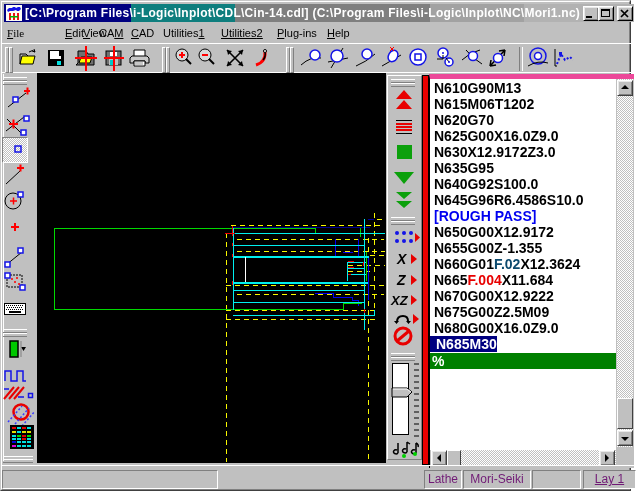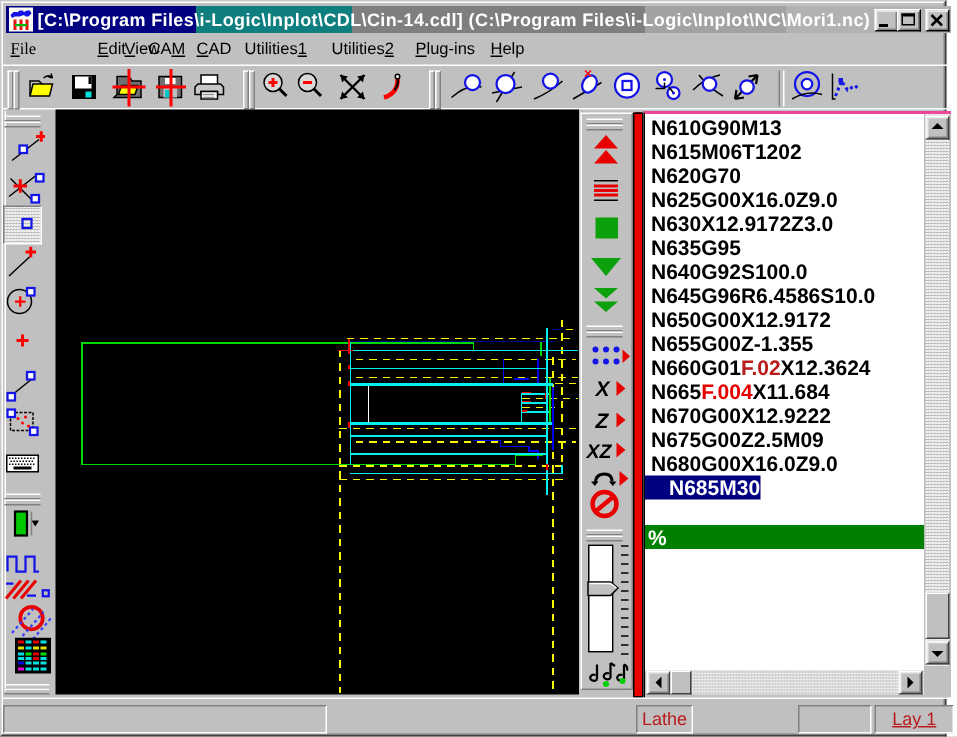--- a/index.html
+++ b/index.html
@@ -20,21 +20,21 @@
         box-shadow:inset 1px 1px 0 #e8e8e8, inset -1px -1px 0 #808080;
         font-size:11px;line-height:11px;text-align:center;font-weight:bold;color:#000;}
   
   #menu{left:2px;top:23px;width:634px;height:19px;font-size:11px;color:#000;}
   .mi{position:absolute;top:4px;white-space:pre;}
   .mi u{text-decoration:underline;}
   
   #tbar{left:2px;top:43px;width:634px;height:28px;border-top:1px solid #ffffff;border-bottom:1px solid #ffffff;}
   
   .spanel{position:absolute;top:470px;height:17px;border:1px solid;border-color:#808080 #ffffff #ffffff #808080;
-          font-size:12px;color:#b91c1c;line-height:16px;text-align:center;background:#c0c0c0;}
+          font-size:12px;color:#701a75;line-height:16px;text-align:center;background:#c0c0c0;}
   .sbtn{background:#c0c0c0;border:1px solid;border-color:#ffffff #404040 #404040 #ffffff;
         box-shadow:inset 1px 1px 0 #e8e8e8,inset -1px -1px 0 #808080;box-sizing:border-box;}
   .sbtn svg{position:absolute;left:-1px;top:-1px;}
   .grip2{width:8px;height:24px;}
   .grip2::before,.grip2::after{content:"";position:absolute;top:0;width:2px;height:24px;
     border-top:1px solid #fff;border-left:1px solid #fff;border-right:1px solid #808080;border-bottom:1px solid #808080;}
   .grip2::before{left:0;} .grip2::after{left:4px;}
   .hgripline{position:absolute;left:3px;width:24px;height:2px;
     border-top:1px solid #fff;border-bottom:1px solid #808080;}
 </style>
@@ -64,21 +64,21 @@
   <div class="abs tbtn" style="left:617px;"><svg width="14" height="13">
         <path d="M3,3 L10,10 M10,3 L3,10" stroke="#000" stroke-width="1.7"></path>
       </svg></div>
   <div class="abs" id="menu">
     <span class="mi" style="left:5px;font-family:Liberation Serif, serif;"><u>F</u>ile</span>
     <span class="mi" style="left:33px;padding-left:30px;"><u>E</u>dit</span>
     <span class="mi" style="left:81px;"><u>V</u>iew</span>
     <span class="mi" style="left:97px;">CA<u>M</u></span>
     <span class="mi" style="left:129px;"><u>C</u>AD</span>
     <span class="mi" style="left:161px;text-align:right;">Utilities<u>1</u></span>
-    <span class="mi" style="left:219px;">Utilities<u>2</u></span>
+    <span class="mi" style="left:219px;text-decoration:underline;">Utilities<u>2</u></span>
     <span class="mi" style="left:275px;"><u>P</u>lug-ins</span>
     <span class="mi" style="left:325px;"><u>H</u>elp</span>
   </div>
   <div class="abs" id="tbar"></div>
 
   <div class="abs grip2" style="left:5px;top:47px;"></div>
   <div class="abs grip2" style="left:162px;top:47px;"></div>
   <div class="abs grip2" style="left:286px;top:47px;"></div>
   <div class="abs" style="left:519px;top:47px;width:2px;height:24px;border-left:1px solid #808080;border-right:1px solid #ffffff;"></div>
 
@@ -425,38 +425,39 @@
 
     <g stroke="#f00000" fill="none">
       <path d="M195.5,152 V162 M188,159.5 H198 M195.5,169 V172 M195.5,180 V183 M195.5,207 V211"></path>
       <path d="M311,187.5 H317 M326.5,188 V192 M311,193.5 H317 M311,200 H314"></path>
       <path d="M327.5,235 V239"></path>
     </g>
   </svg>
   </div>
 
   <div class="abs" style="left:423px;top:75px;width:5px;height:388px;background:#e80000;border-top:1px solid #000;border-bottom:1px solid #000;box-shadow:-1px 0 0 #000,1px 0 0 #000;"></div>
-  <div class="abs" style="left:429px;top:74px;width:204px;height:389px;background:#c0c0c0;border-left:1px solid #000;border-top:2px solid #ec4899;">
+  <div class="abs" style="left:429px;top:74px;width:204px;height:389px;background:#c0c0c0;border-left:1px solid #000;border-top:5px solid #ec4899;">
     <div class="abs" style="left:0;top:0;width:186px;height:371px;background:#fff;overflow:hidden;">
       <div class="abs" style="left:0;top:0;width:186px;font-size:14px;font-weight:bold;line-height:16px;white-space:pre;color:#000;padding:1px 0 0 4px;">N610G90M13
 N615M06T1202
 N620G70
 N625G00X16.0Z9.0
 N630X12.9172Z3.0
 N635G95
 N640G92S100.0
 N645G96R6.4586S10.0
+<span style="color:#0000f0;">[ROUGH PASS]</span>
 N650G00X12.9172
 N655G00Z-1.355
-N660G01<span style="color:#b91c1c;">F.02</span>X12.3624
+N660G01<span style="color:#0c4a6e;">F.02</span>X12.3624
 N665<span style="color:#e80000;">F.004</span>X11.684
 N670G00X12.9222
 N675G00Z2.5M09
 N680G00X16.0Z9.0
-<span style="background:#000080;color:#fff;display:inline-block;margin-left:-4px;padding-left:16px;">N685M30</span>
+<span style="background:#000080;color:#fff;display:inline-block;margin-left:-4px;padding-left:6px;">N685M30</span>
 </div>
       <div class="abs" style="left:0;top:274px;width:186px;height:16px;background:#008000;color:#fff;font-size:14px;font-weight:bold;line-height:16px;padding-left:2px;">%</div>
     </div>
 
     <div class="abs" style="left:187px;top:0px;width:16px;height:368px;background:repeating-conic-gradient(#fff 0% 25%,#c0c0c0 0% 50%) 0 0/2px 2px;"></div>
     <div class="abs sbtn" style="left:187px;top:1px;width:16px;height:16px;">
         <svg width="16" height="16">
           <path d="M8 5 L12 9 L4 9 Z" fill="#000"></path>
         </svg>
       </div>
@@ -477,15 +478,16 @@
     <div class="abs sbtn" style="left:169px;top:371px;width:16px;height:16px;">
         <svg width="16" height="16">
           <path d="M6 4 L10 8 L6 12 Z" fill="#000"></path>
         </svg>
       </div>
   </div>
 
   <div class="abs" style="left:2px;top:465px;width:634px;height:1px;background:#ffffff;"></div>
   <div class="abs spanel" style="left:2px;width:214px;"></div>
   <div class="abs spanel" style="left:424px;width:36px;">Lathe</div>
+  <div class="abs spanel" style="left:463px;width:66px;">Mori-Seiki</div>
   <div class="abs spanel" style="left:532px;width:47px;"></div>
   <div class="abs spanel" style="left:583px;width:51px;text-decoration:underline;">Lay 1</div>
 </div>
 
 </body></html>

